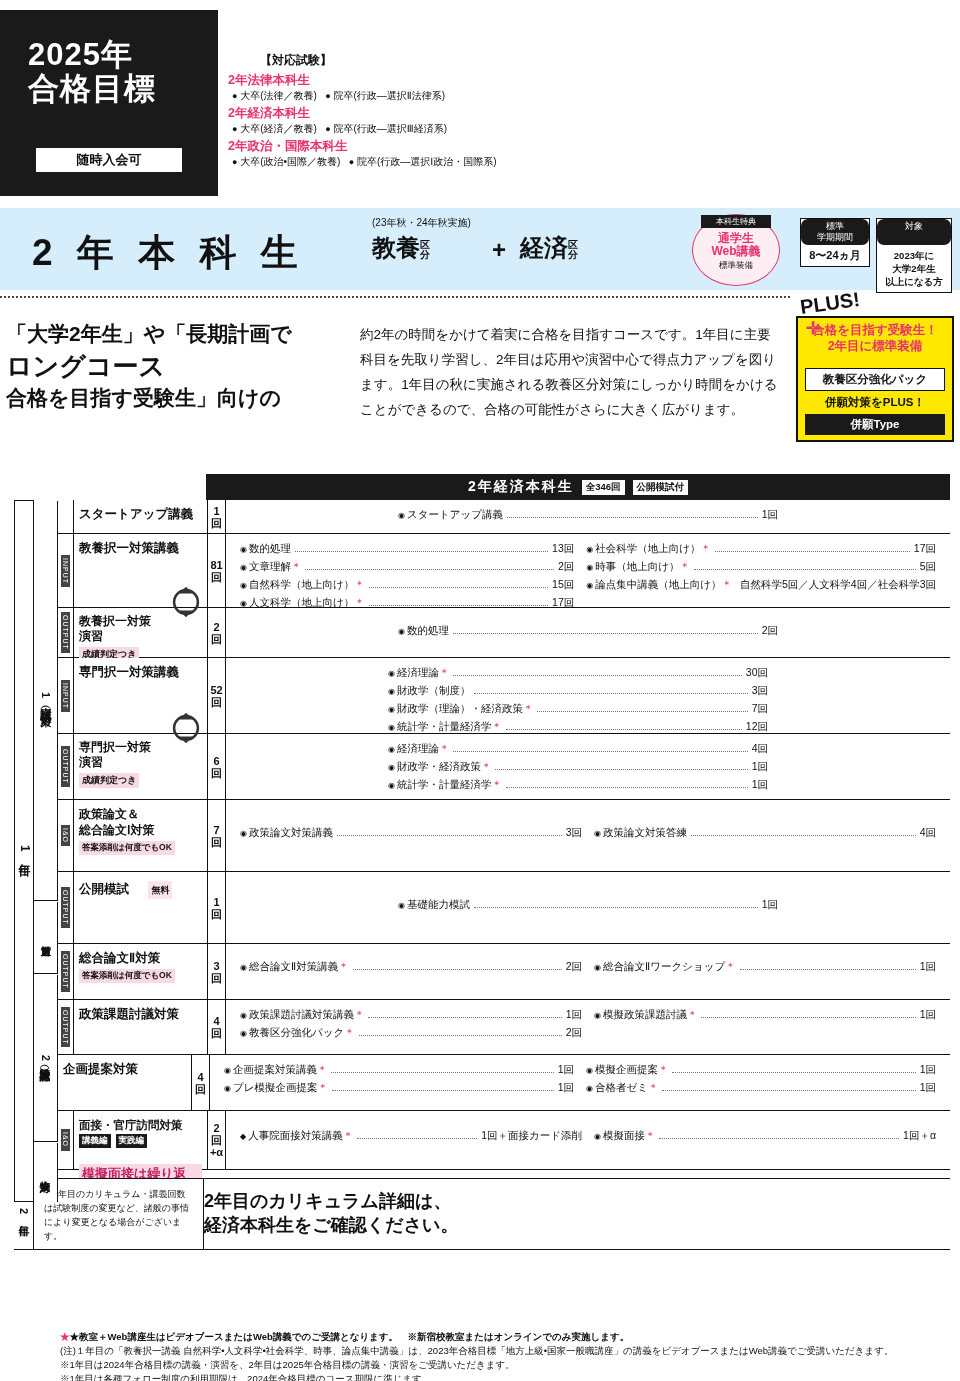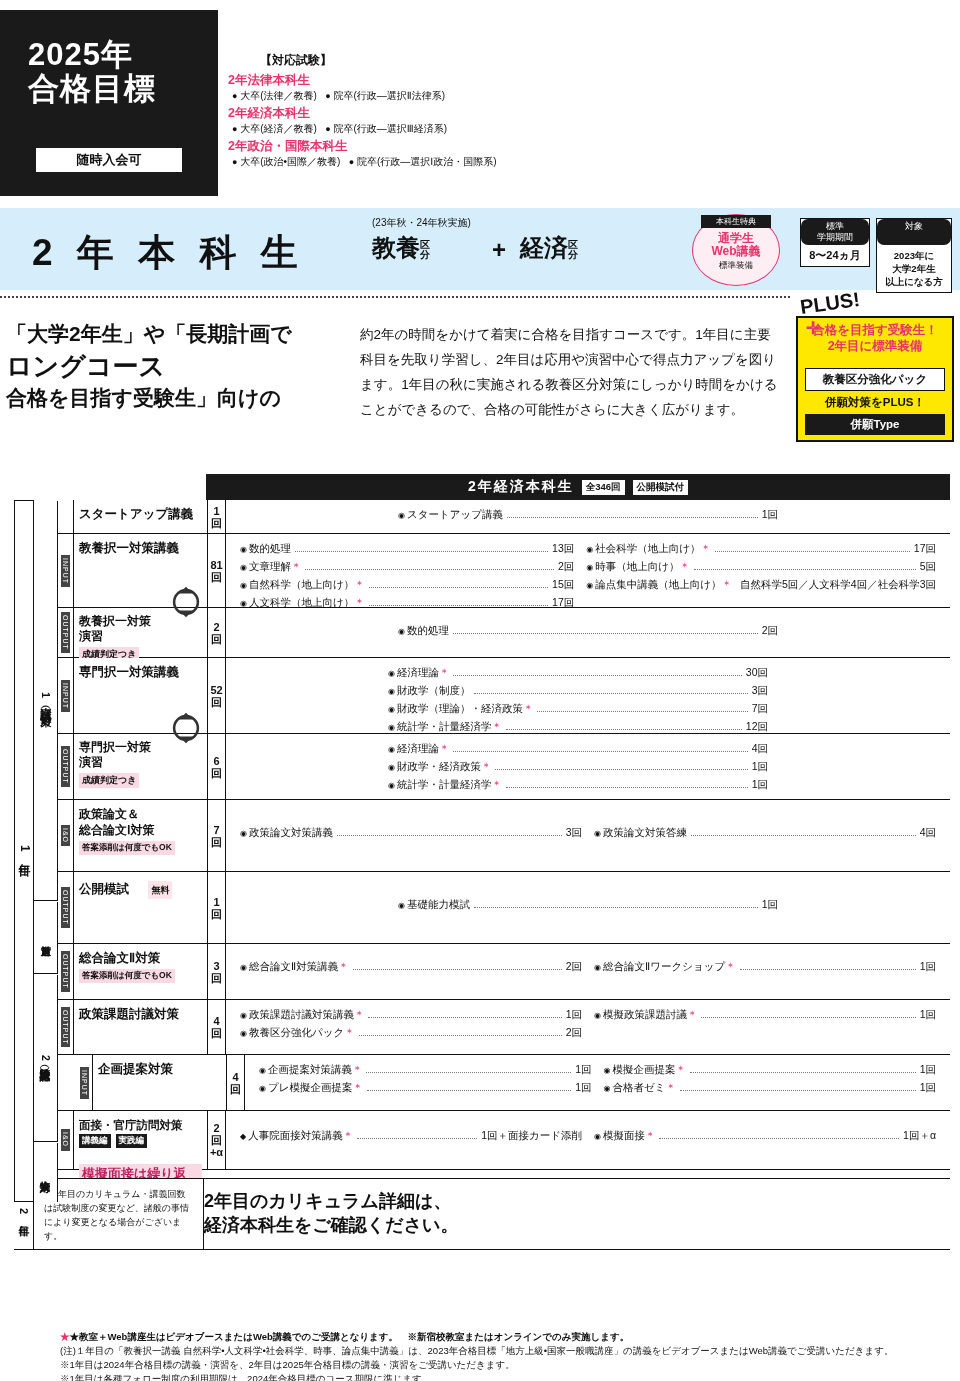--- a/index.html
+++ b/index.html
@@ -570,21 +570,21 @@
                 <span>模擬政策課題討議</span>
                 <span class="star">＊</span>
                 <span class="dots"></span>
                 <span>1回</span>
               </div>
           </div>
         </div>
       </div>
     </div>
 
-    <div class="row" style="height:56px; padding-left:44px;margin-left:19px;">
+    <div class="row" style="height:56px; padding-left:28px;">
       <div class="c-io">
           <span class="io-tag">INPUT</span>
         </div>
       <div class="c-name">
         <div class="nm">企画提案対策</div>
       </div>
       <div class="c-cnt">
           <span>4回</span>
         </div>
       <div class="c-body">

